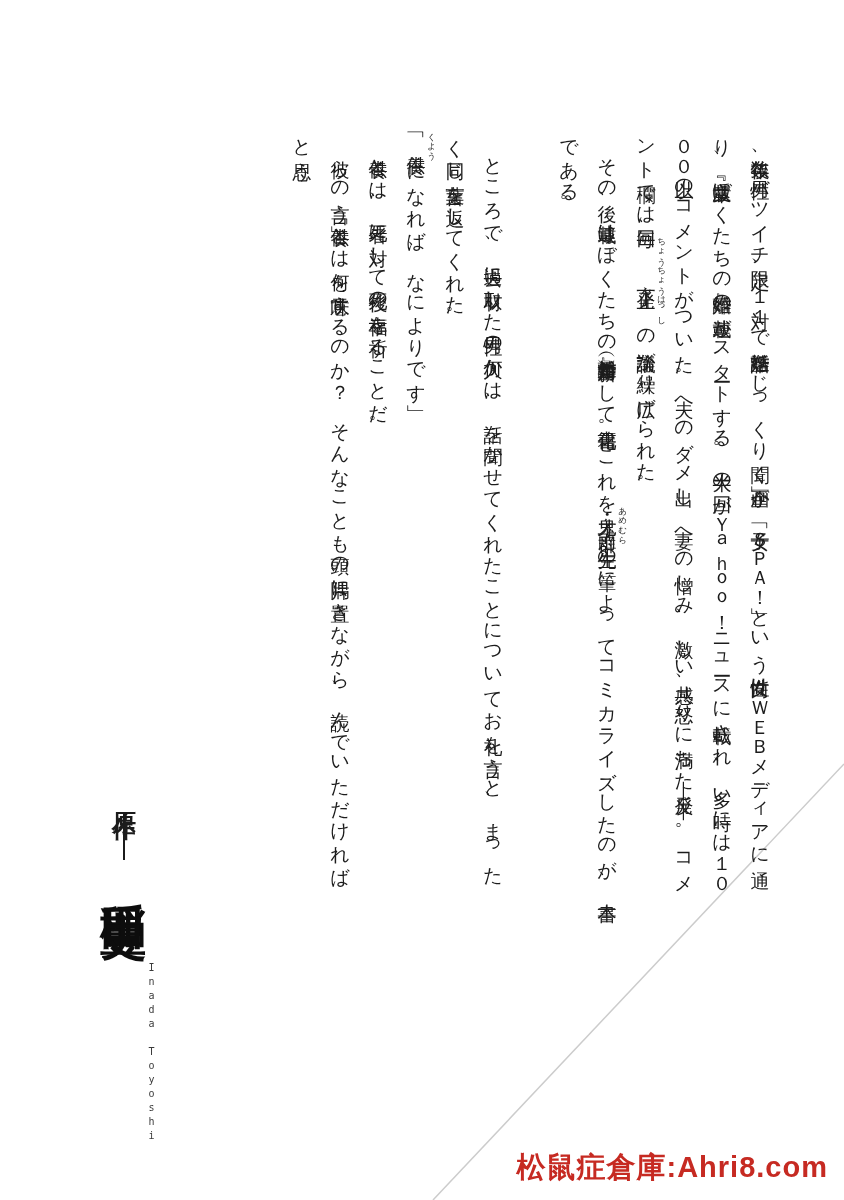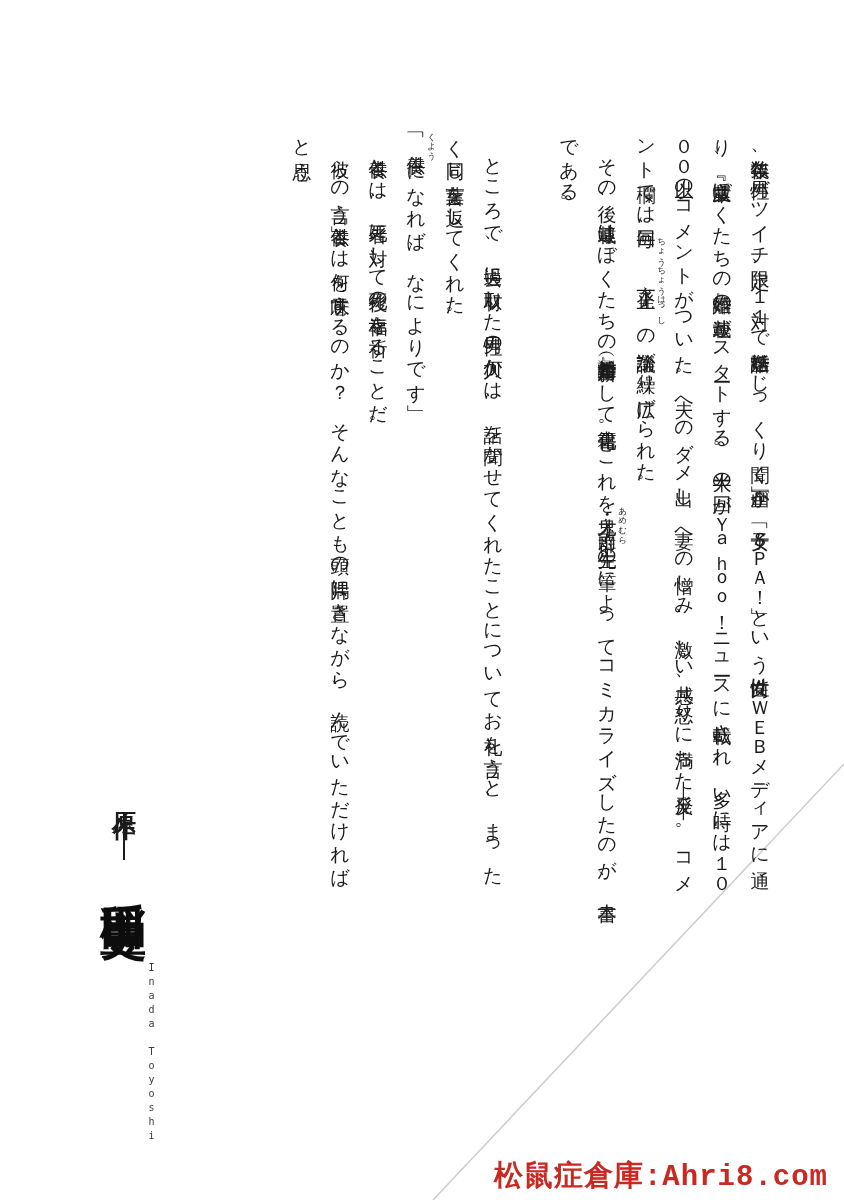--- a/index.html
+++ b/index.html
@@ -77,25 +77,25 @@
     text-orientation: upright;
     font-size: 10px;
     letter-spacing: 3px;
     color: #3a3a3a;
     font-family: "DejaVu Sans Mono", "Liberation Mono", monospace;
   }
 
   
   .watermark {
     position: absolute;
-    right: 16px; bottom: 4px;
+    right: 16px; bottom: 12px;
     font-size: 29px;
     letter-spacing: 1px;
     font-weight: 600;
-    font-family: Liberation Mono, monospace;
+    font-family: Liberation Sans, sans-serif;
     margin-top: 40px;
   }
 
   
   .crease {
     position: absolute;
     inset: 0;
     pointer-events: none;
   }
 </style>

